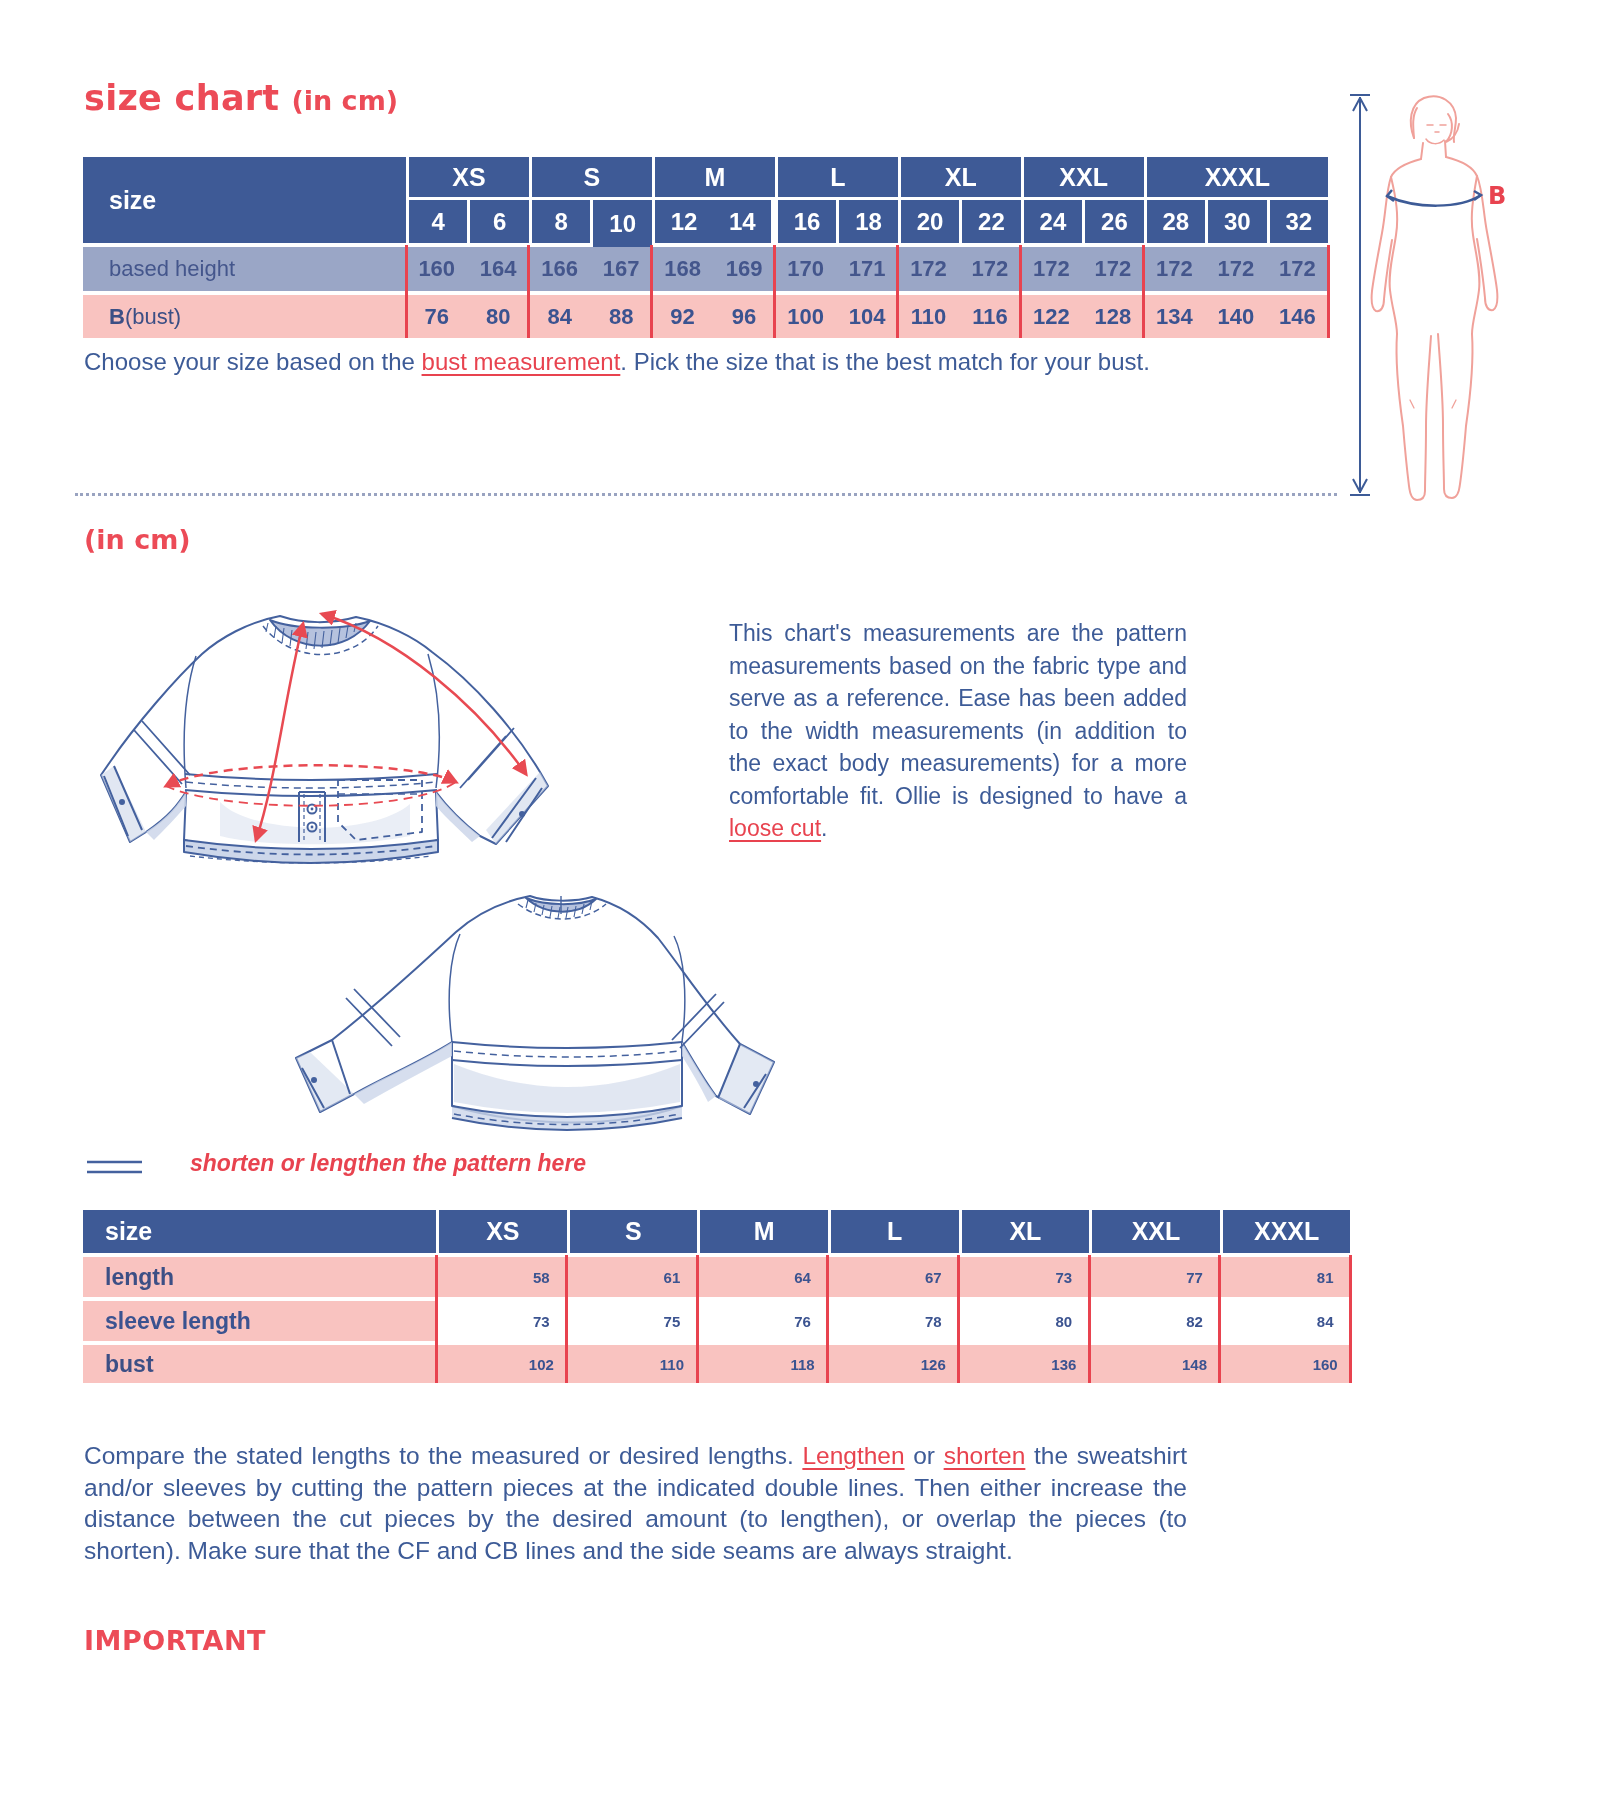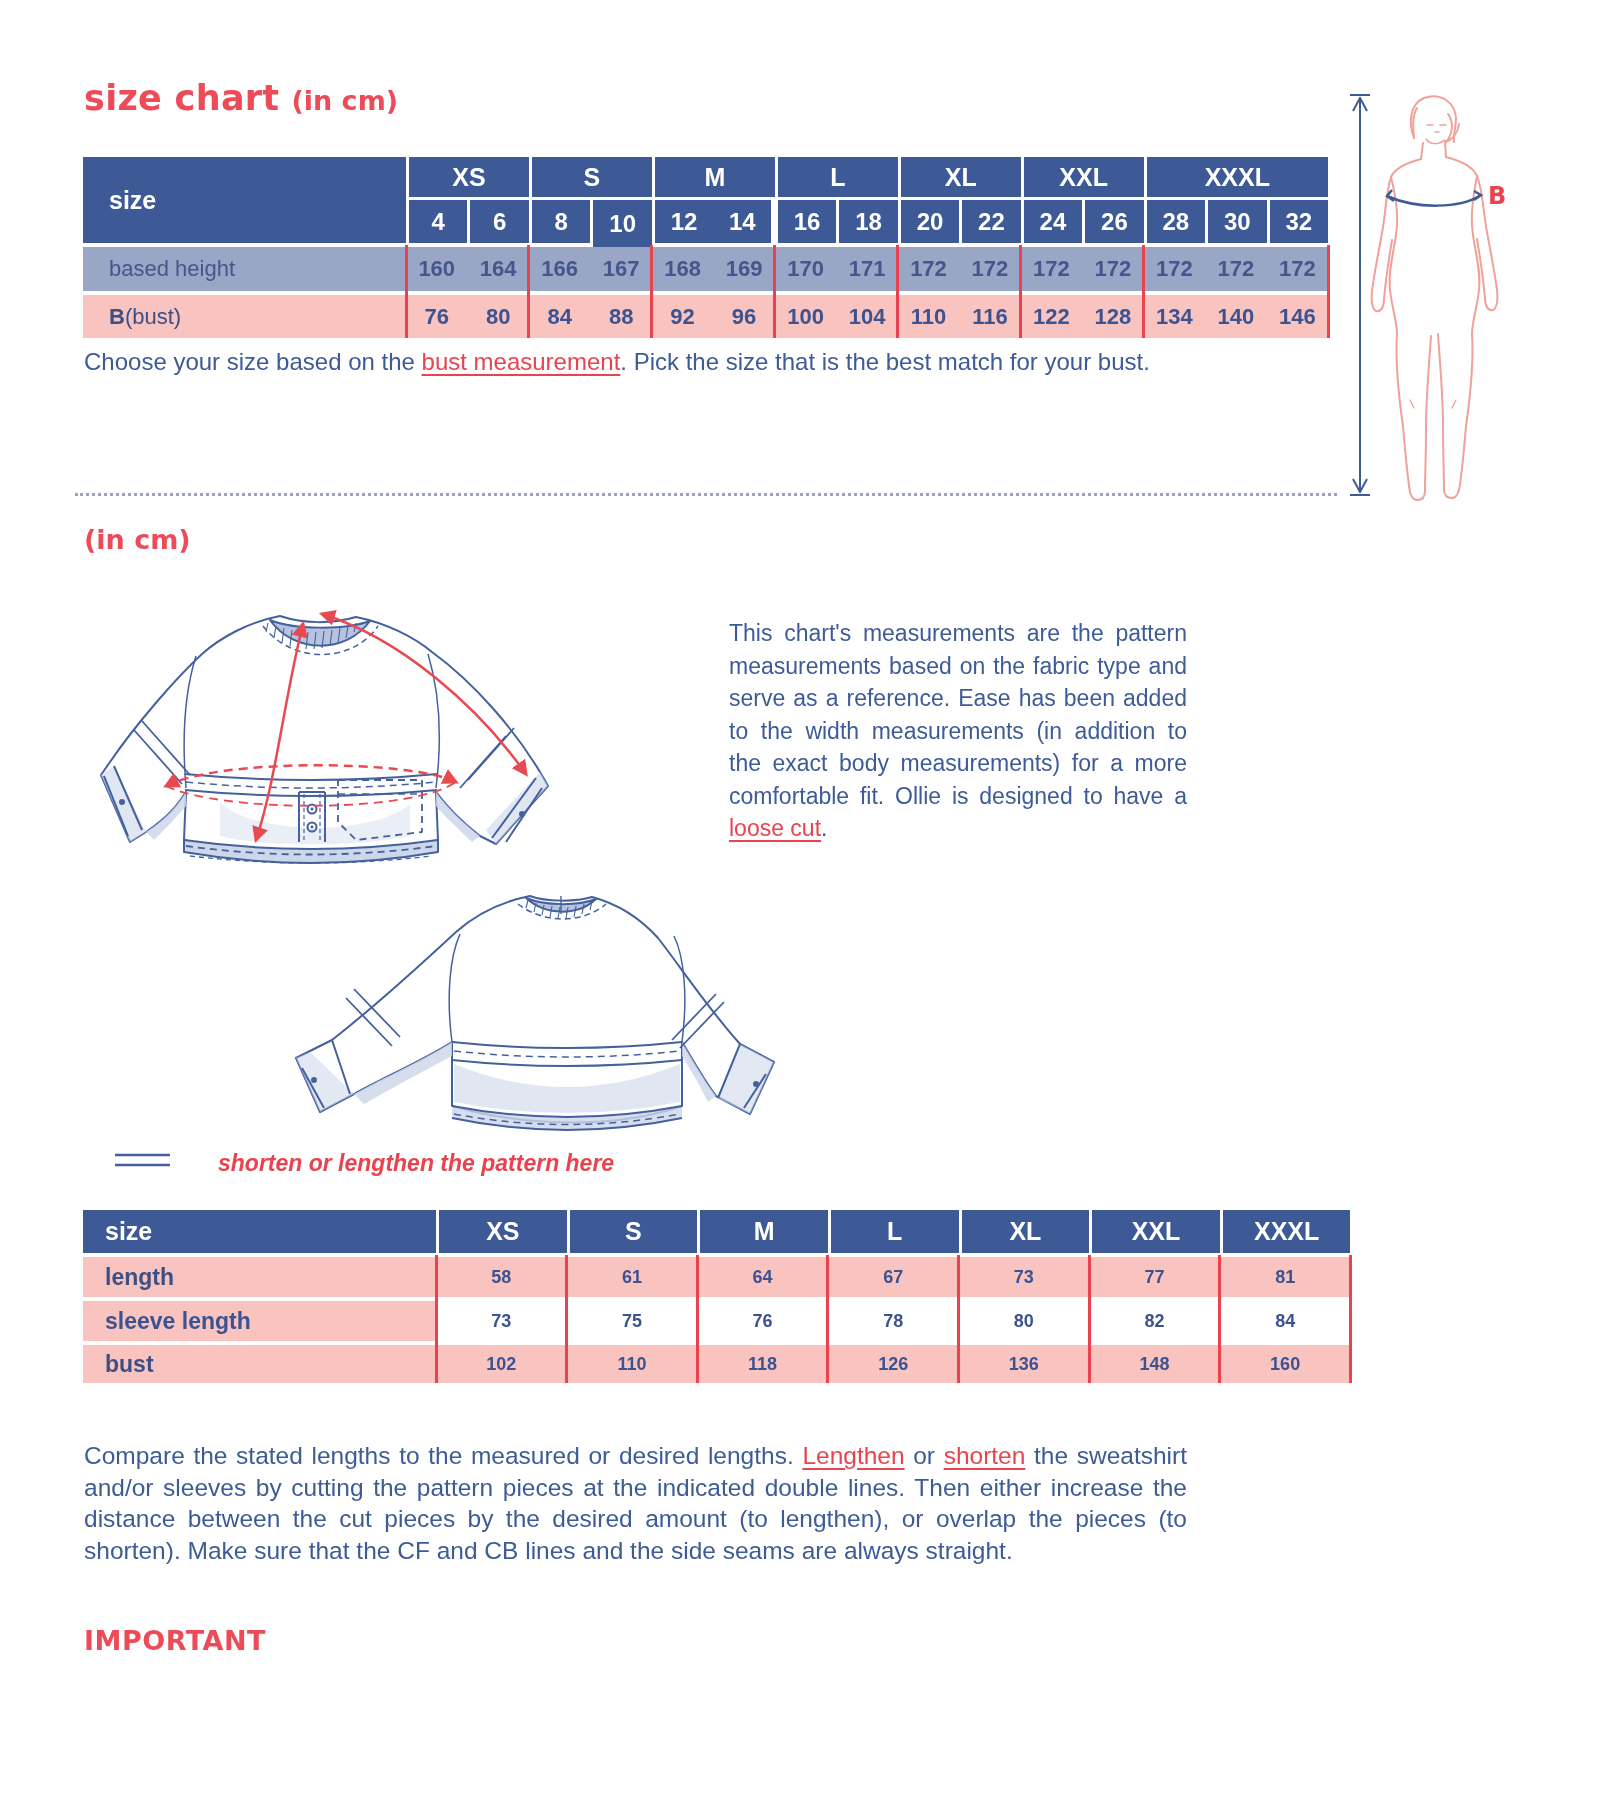--- a/index.html
+++ b/index.html
@@ -23,34 +23,34 @@
   .t1-striprow,.t2-striprow{position:absolute;}
   .row-slate{background:#9aa6c6;}
   .row-pink{background:#f9c3c0;}
   .row-white{background:#ffffff;}
   .t-rowlabel{position:absolute;display:flex;align-items:center;font-size:22px;color:#44568c;}
   .row-pink .t-rowlabel{color:#3c4f85;}
   .t2-label{font-weight:700;font-size:23px;color:#3b5390;}
   .t-val{position:absolute;display:flex;align-items:center;justify-content:center;
          font-weight:700;font-size:22px;color:#44568c;}
   .row-pink .t-val,.row-white .t-val{color:#3b5390;}
-  .t2-val{font-size:18px;}
+  .t2-val{font-size:15px;margin-left:40px;}
   .redline{position:absolute;background:#e8434f;}
   .label-bg{position:absolute;}
 
   
   .note{position:absolute;font-size:24px;line-height:31px;color:#3d5b97;}
   .choose{left:84px;top:346px;width:1254px;}
   .pattern-note{left:729px;top:617px;width:458px;font-size:23px;line-height:32.5px;text-align:justify;}
   .compare-note{left:84px;top:1440px;width:1103px;font-size:24.5px;line-height:31.5px;text-align:justify;}
   .seg-red{color:#e8434f;text-decoration:underline;text-decoration-thickness:2px;text-underline-offset:4px;}
 
   .divider{position:absolute;left:75px;top:493px;width:1262px;border-top:3px dotted #99a3c0;}
 
-  .legend{position:absolute;left:114px;top:1150px;display:flex;align-items:flex-start;}
+  .legend{position:absolute;left:86px;top:1150px;display:flex;align-items:flex-end;}
   .legend-sym{margin-right:46px;}
   .legend-text{font-size:23px;font-style:italic;font-weight:700;color:#e8434f;}
 
   .imp-title{position:absolute;left:84px;top:1625px;font-size:27px;font-weight:800;
              color:#ec4b57;font-family:"DejaVu Sans",sans-serif;letter-spacing:.5px;}
   .imp-body{position:absolute;left:84px;top:1670px;font-size:24.5px;color:#3d5b97;}
 
   svg{display:block;}
   svg text{font-family:"DejaVu Sans",sans-serif;}
 </style>

